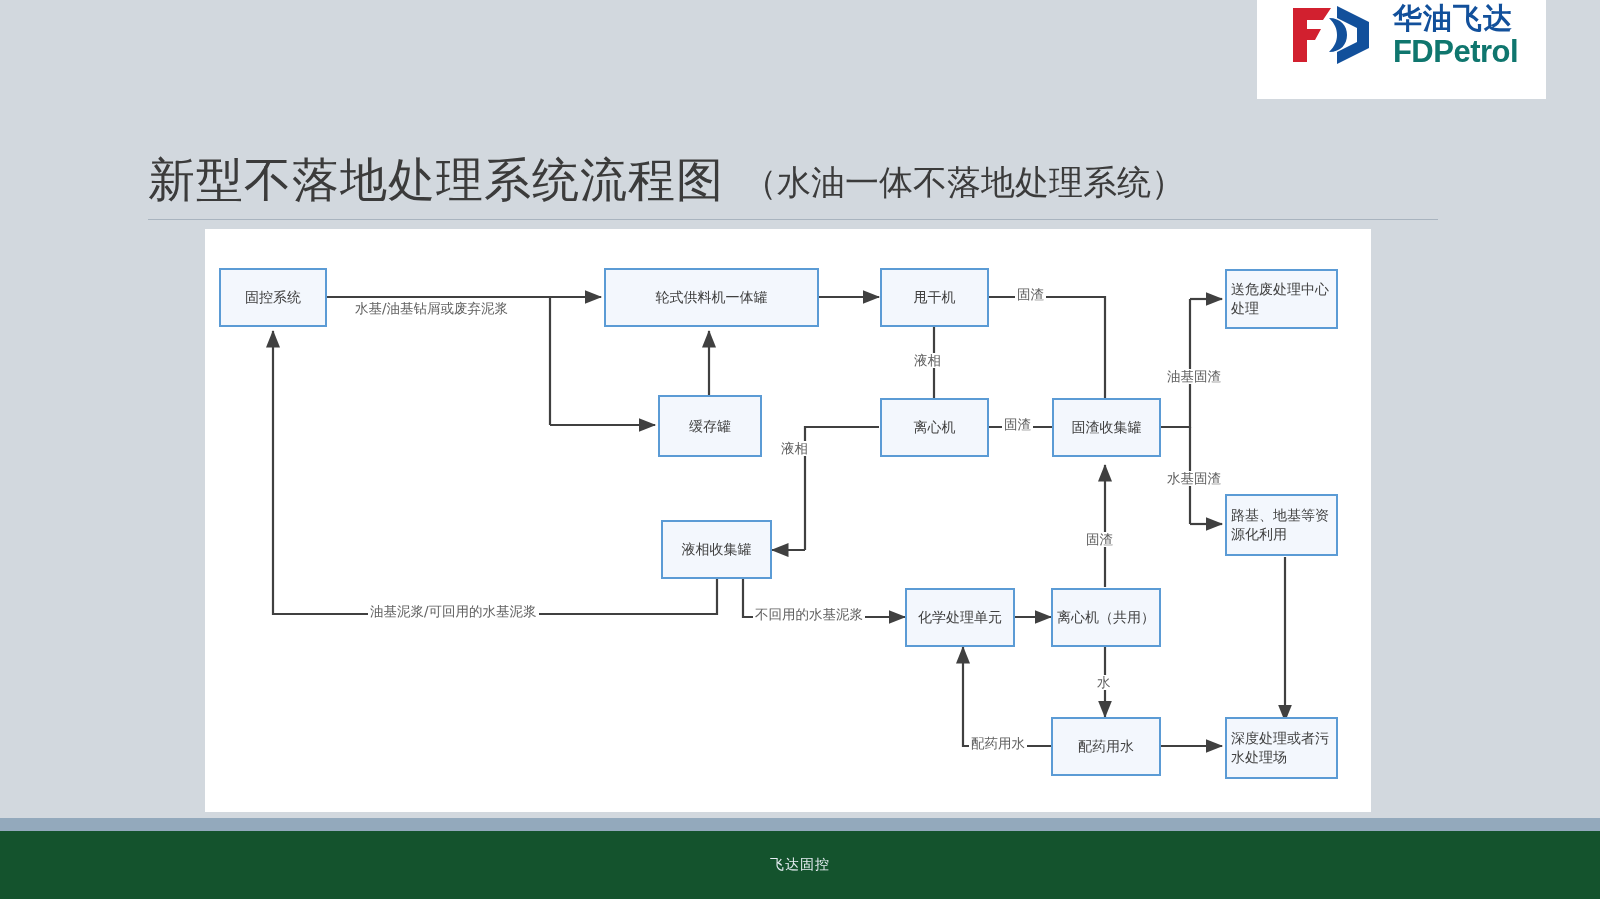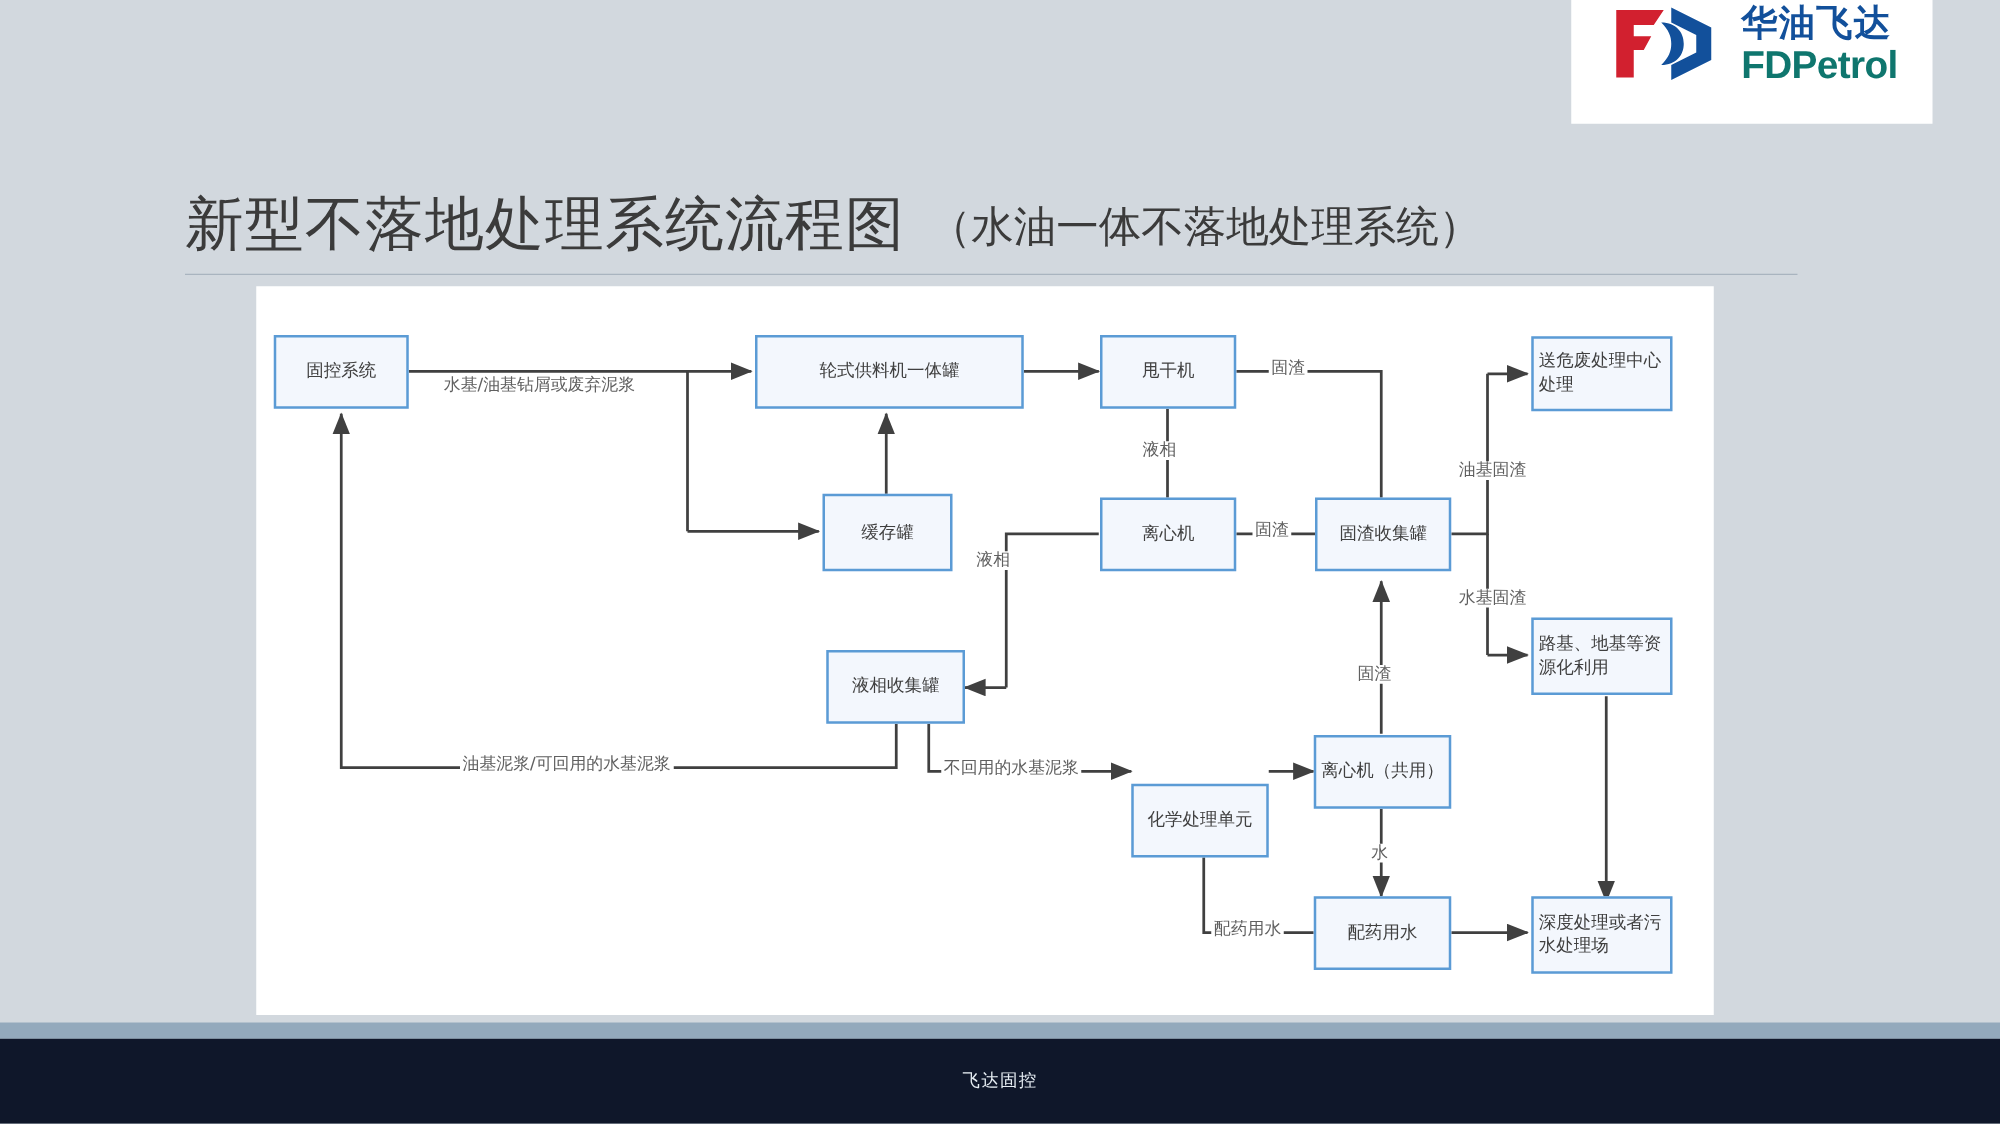--- a/index.html
+++ b/index.html
@@ -84,21 +84,21 @@
     line-height: 1.1;
   }
 
   
   #footer-light {
     position: absolute; left: 0; top: 818px;
     width: 1600px; height: 13px; background: #93a9bc;
   }
   #footer-dark {
     position: absolute; left: 0; top: 831px;
-    width: 1600px; height: 68px; background: #0f172a;
+    width: 1600px; height: 68px; background: #14532d;
     display: flex; align-items: center; justify-content: center;
   }
   #footer-text {
     color: #e6edf3; font-size: 14px;
     font-family: "DejaVu Sans", sans-serif; letter-spacing: 1px;
   }
 </style>
 </head>
 <body>
 
@@ -184,21 +184,21 @@
     <div class="node" style="left:675px; top:39px;  width:109px; height:59px;">甩干机</div>
 
     <div class="node" style="left:847px; top:169px; width:109px; height:59px;">固渣收集罐</div>
 
     <div class="node" style="left:1020px; top:40px; width:113px; height:60px;">送危废处理中心处理</div>
 
     <div class="node" style="left:1020px; top:265px; width:113px; height:62px;">路基、地基等资源化利用</div>
 
     <div class="node" style="left:456px; top:291px; width:111px; height:59px;">液相收集罐</div>
 
-    <div class="node" style="left:700px; top:359px; width:110px; height:59px;margin-top:39px;">化学处理单元</div>
+    <div class="node" style="left:700px; top:359px; width:110px; height:59px;">化学处理单元</div>
 
     <div class="node" style="left:846px; top:359px; width:110px; height:59px;">离心机（共用）</div>
 
     <div class="node" style="left:846px; top:488px; width:110px; height:59px;">配药用水</div>
 
     <div class="node" style="left:1020px; top:488px; width:113px; height:62px;">深度处理或者污水处理场</div>
 
     <span class="edge-label" style="left:136px; top:72px;margin-left:12px;">水基/油基钻屑或废弃泥浆</span>
 
     <span class="edge-label" style="left:810px; top:58px;">固渣</span>

